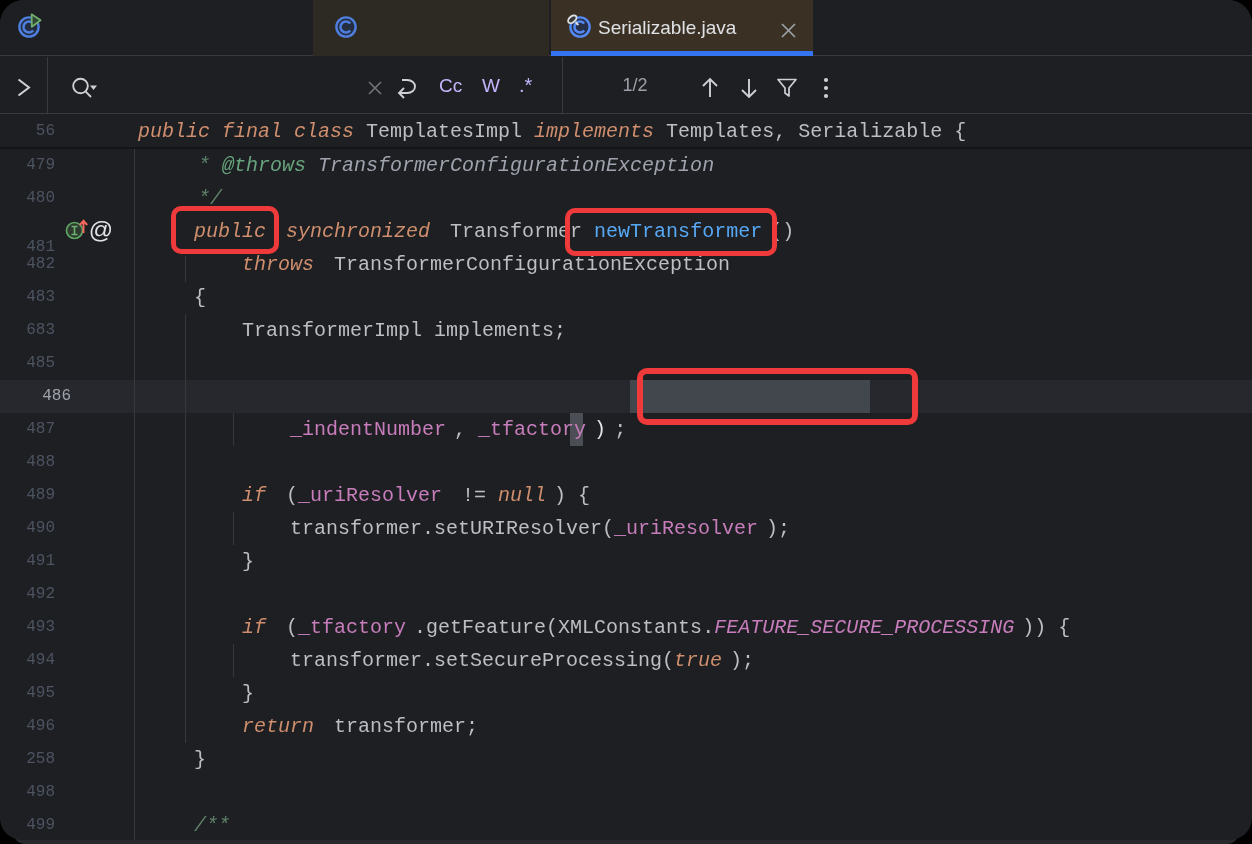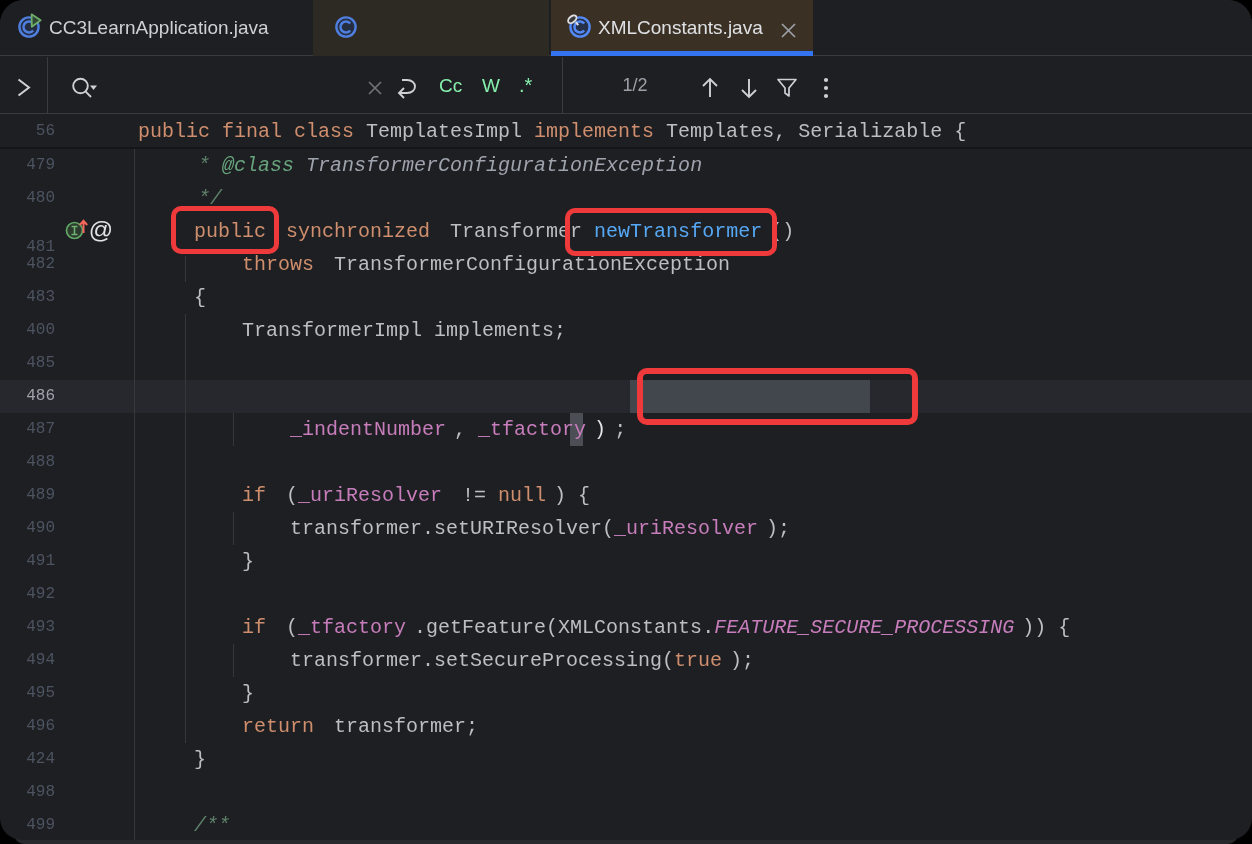--- a/index.html
+++ b/index.html
@@ -7,32 +7,32 @@
 .win { position:absolute; left:0; top:0; width:1252px; height:840px; background:#1e1f22; border-radius:24px 24px 22px 22px; overflow:hidden; }
 
 .tabs { position:absolute; left:0; top:0; width:1252px; height:56px; background:#1e1f22; border-bottom:1px solid #393b40; }
 .tab2 { position:absolute; left:313px; top:0; width:236px; height:56px; background:#2d2923; }
 .tab3 { position:absolute; left:551px; top:0; width:262px; height:56px; background:#3a3124; }
 .tabunder { position:absolute; left:551px; top:51px; width:262px; height:5px; background:#3574f0; }
 .tabtxt { position:absolute; top:0; height:56px; line-height:56px; font-size:19px; color:#ced0d6; }
 
 .find { position:absolute; left:0; top:57px; width:1252px; height:57px; background:#1e1f22; border-bottom:1px solid #393b40; }
 .vsep { position:absolute; top:57px; width:1px; height:57px; background:#393b40; }
-.ficon { position:absolute; color:#86efac; }
+.ficon { position:absolute; color:#c4b5fd; }
 
 .sticky { position:absolute; left:0; top:115px; width:1252px; height:34px; background:#1e1f22; border-bottom:2px solid #141517; }
 .curline { position:absolute; left:0; top:380px; width:1252px; height:33px; background:#26282e; }
 .gutsep { position:absolute; left:134px; top:149px; width:1px; height:691px; background:#36383b; }
 .guide { position:absolute; width:1px; background:#35373b; }
 .ln { position:absolute; left:0; width:55px; height:33px; line-height:33px; text-align:right;
       font-family:"Liberation Mono",monospace; font-size:16px; color:#4c5361; }
-.ln.cur { color:#a0a3ab; }
+.ln.cur { color:#a0a3ab;margin-left:16px; }
 .cl { position:absolute; left:138px; height:33px; line-height:33px; white-space:pre;
       font-family:"Liberation Mono",monospace; font-size:20px; color:#bcbec4; }
-.k { color:#cf8e6d; }
+.k { color:#cf8e6d;font-style:italic; }
 .d { color:#bcbec4;padding-left:8px; }
 .m { color:#56a8f5; }
 .f { color:#c77dbb; }
 .fi { color:#c77dbb; font-style:italic; }
 .c { color:#5f826b; font-style:italic; }
 .ct { color:#67a37c; font-style:italic; }
 .cv { color:#9ea3ad; font-style:italic; }
 .hl { }
 .cb { color:#e2e5ea; }
 .redbox { position:absolute; border:5px solid #ef3a3c; border-radius:10px; z-index:30; }
@@ -43,32 +43,31 @@
 
   <div class="tabs"></div>
   <div class="tab2"></div>
   <div class="tab3"></div>
   <div class="tabunder"></div>
   <svg width="30" height="30" viewBox="0 0 30 30" style="position:absolute;left:16px;top:13px">
     <circle cx="13" cy="14" r="9.6" fill="#232c40" stroke="#4e7ede" stroke-width="2.4"></circle>
     <path d="M17.2 10.5 A5.5 5.5 0 1 0 17.2 17.5" fill="none" stroke="#4e7ede" stroke-width="2.5"></path>
     <path d="M15.6 1.3 L24.6 7.3 L15.8 13.8 Z" fill="#2e4633" stroke="#6fae6a" stroke-width="1.8" stroke-linejoin="round"></path>
   </svg>
-  <div class="tabtxt" style="left:49px">CC3LearnApplication.java</div>
   <svg width="24" height="24" viewBox="0 0 24 24" style="position:absolute;left:334px;top:15px">
     <circle cx="12" cy="12" r="9.6" fill="#252d40" stroke="#4e7ede" stroke-width="2.4"></circle>
     <path d="M16.2 8.5 A5.5 5.5 0 1 0 16.2 15.5" fill="none" stroke="#4e7ede" stroke-width="2.5"></path>
   </svg>
   <svg width="28" height="28" viewBox="0 0 28 28" style="position:absolute;left:566px;top:13px">
     <circle cx="14" cy="14" r="9.6" fill="#263048" stroke="#548af7" stroke-width="2.4"></circle>
     <path d="M18.2 10.5 A5.5 5.5 0 1 0 18.2 17.5" fill="none" stroke="#548af7" stroke-width="2.5"></path>
     <path d="M9.8 9.2 L12.3 12.2" stroke="#dcdee2" stroke-width="2"></path>
     <ellipse cx="6.3" cy="6.3" rx="4.8" ry="3" transform="rotate(-40 6.3 6.3)" fill="#3a3a3a" stroke="#dcdee2" stroke-width="1.9"></ellipse>
   </svg>
-  <div class="tabtxt" style="left:598px; color:#dfe1e5">XMLConstants.java</div>
+  <div class="tabtxt" style="left:598px; color:#dfe1e5">Serializable.java</div>
   <svg width="15" height="15" viewBox="0 0 15 15" style="position:absolute;left:781px;top:23px">
     <path d="M1 1 L14 14 M14 1 L1 14" stroke="#9da0a8" stroke-width="1.7"></path>
   </svg>
 
   <div class="find"></div>
   <div class="vsep" style="left:47px"></div>
   <div class="vsep" style="left:562px"></div>
   <svg width="14" height="19" viewBox="0 0 14 19" style="position:absolute;left:17px;top:78px">
     <path d="M1.5 1.5 L12 9.5 L1.5 17.5" fill="none" stroke="#ced0d6" stroke-width="2"></path>
   </svg>
@@ -110,30 +109,30 @@
   <div class="curline"></div>
   <div style="position:absolute;left:630px;top:380px;width:240px;height:33px;background:#42464d"></div>
   <div style="position:absolute;left:570px;top:413px;width:13px;height:33px;background:#4b4e54"></div>
   <div class="gutsep"></div>
   <div class="guide" style="left:185px;top:256px;height:26px"></div>
   <div class="guide" style="left:185px;top:314px;height:429px"></div>
   <div class="guide" style="left:233px;top:413px;height:33px"></div>
   <div class="guide" style="left:233px;top:512px;height:33px"></div>
   <div class="guide" style="left:233px;top:644px;height:33px"></div>
 <div class="ln" style="top:149px">479</div>
-<div class="cl" style="top:149px"><span class="c">     </span><span class="c">* </span><span class="ct">@class</span><span class="c"> </span><span class="cv">TransformerConfigurationException</span></div>
+<div class="cl" style="top:149px"><span class="c">     </span><span class="c">* </span><span class="ct">@throws</span><span class="c"> </span><span class="cv">TransformerConfigurationException</span></div>
 <div class="ln" style="top:182px">480</div>
 <div class="cl" style="top:182px"><span class="c">     */</span></div>
 <div class="ln" style="top:231px">481</div>
 <div class="cl" style="top:215px"><span class="d">    </span><span class="k">public</span><span class="d"> </span><span class="k">synchronized</span><span class="d"> Transformer </span><span class="m">newTransformer</span><span class="d">()</span></div>
 <div class="ln" style="top:248px">482</div>
 <div class="cl" style="top:248px"><span class="d">        </span><span class="k">throws</span><span class="d"> TransformerConfigurationException</span></div>
 <div class="ln" style="top:281px">483</div>
 <div class="cl" style="top:281px"><span class="d">    {</span></div>
-<div class="ln" style="top:314px">400</div>
+<div class="ln" style="top:314px">683</div>
 <div class="cl" style="top:314px"><span class="d">        TransformerImpl implements;</span></div>
 <div class="ln" style="top:347px">485</div>
 <div class="ln cur" style="top:380px">486</div>
 <div class="ln" style="top:413px">487</div>
 <div class="cl" style="top:413px"><span class="d">            </span><span class="f">_indentNumber</span><span class="d">, </span><span class="f">_tfactory</span><span class="d cb">)</span><span class="d">;</span></div>
 <div class="ln" style="top:446px">488</div>
 <div class="ln" style="top:479px">489</div>
 <div class="cl" style="top:479px"><span class="d">        </span><span class="k">if</span><span class="d"> (</span><span class="f">_uriResolver</span><span class="d"> != </span><span class="k">null</span><span class="d">) {</span></div>
 <div class="ln" style="top:512px">490</div>
 <div class="cl" style="top:512px"><span class="d">            transformer.setURIResolver(</span><span class="f">_uriResolver</span><span class="d">);</span></div>
@@ -141,21 +140,21 @@
 <div class="cl" style="top:545px"><span class="d">        }</span></div>
 <div class="ln" style="top:578px">492</div>
 <div class="ln" style="top:611px">493</div>
 <div class="cl" style="top:611px"><span class="d">        </span><span class="k">if</span><span class="d"> (</span><span class="f">_tfactory</span><span class="d">.getFeature(XMLConstants.</span><span class="fi">FEATURE_SECURE_PROCESSING</span><span class="d">)) {</span></div>
 <div class="ln" style="top:644px">494</div>
 <div class="cl" style="top:644px"><span class="d">            transformer.setSecureProcessing(</span><span class="k">true</span><span class="d">);</span></div>
 <div class="ln" style="top:677px">495</div>
 <div class="cl" style="top:677px"><span class="d">        }</span></div>
 <div class="ln" style="top:710px">496</div>
 <div class="cl" style="top:710px"><span class="d">        </span><span class="k">return</span><span class="d"> transformer;</span></div>
-<div class="ln" style="top:743px">424</div>
+<div class="ln" style="top:743px">258</div>
 <div class="cl" style="top:743px"><span class="d">    }</span></div>
 <div class="ln" style="top:776px">498</div>
 <div class="ln" style="top:809px">499</div>
 <div class="cl" style="top:809px"><span class="d">    </span><span class="c">/**</span></div>
 
   <svg width="60" height="26" viewBox="0 0 60 26" style="position:absolute;left:62px;top:217px">
     <circle cx="12.5" cy="13.5" r="8" fill="#2c3b2d" stroke="#5fa564" stroke-width="1.7"></circle>
     <path d="M9.5 9.5 H15.5 M9.5 17.5 H15.5 M12.5 9.5 V17.5" stroke="#6db072" stroke-width="1.6" fill="none"></path>
     <path d="M21.5 16 L21.5 4.5 M17.8 8 L21.5 3.8 L25.2 8" stroke="#f4675a" stroke-width="2" fill="none"></path>
     <text x="39" y="21" text-anchor="middle" font-family="Liberation Sans" font-size="24" fill="#dfe2e7">@</text>

